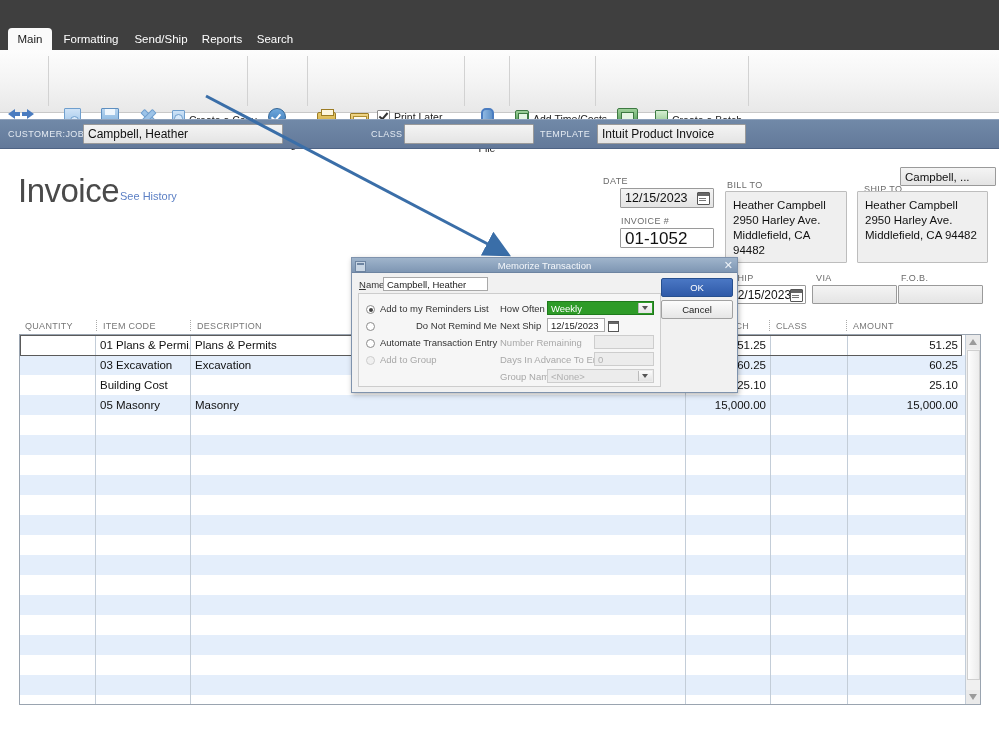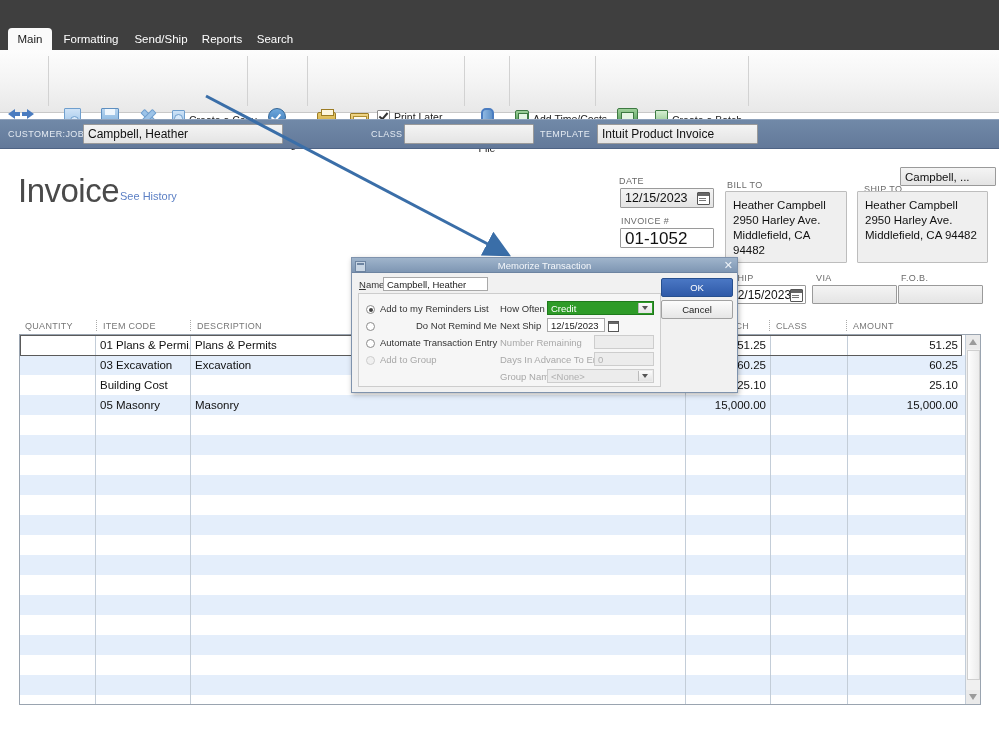--- a/index.html
+++ b/index.html
@@ -379,27 +379,27 @@
   </div>
 
   <div class="custbar">
     <div class="blabel" style="left:8px;top:0;">CUSTOMER:JOB</div>
     <div class="fld" style="left:83px;top:4px;width:200px;height:20px;">Campbell, Heather</div>
 
     <div class="blabel" style="left:371px;top:0;">CLASS</div>
     <div class="fld" style="left:404px;top:4px;width:130px;height:20px;"></div>
 
     <div class="blabel" style="left:540px;top:0;">TEMPLATE</div>
-    <div class="fld" style="left:597px;top:4px;width:161px;height:20px;">Intuit Product Invoice</div>
+    <div class="fld" style="left:597px;top:4px;width:149px;height:20px;">Intuit Product Invoice</div>
   </div>
 
   <div class="invtitle">Invoice</div>
   <div class="seehist">See History</div>
 
-  <div class="hlabel" style="left:619px;top:176px;">DATE</div>
+  <div class="hlabel" style="left:603px;top:176px;">DATE</div>
   <div class="fld" style="left:620px;top:188px;width:94px;height:20px;font-size:12.5px;">12/15/2023</div>
   <div class="calico" style="left:697px;top:192px;"></div>
 
   <div class="hlabel" style="left:621px;top:216px;">INVOICE #</div>
   <div class="fld white" style="left:620px;top:228px;width:94px;height:20px;font-size:17px;">01-1052</div>
 
   <div class="hlabel" style="left:727px;top:180px;">BILL TO</div>
   <div class="addrbox" style="left:725px;top:191px;width:122px;height:72px;white-space:pre-line;">Heather Campbell
 2950 Harley Ave.
 Middlefield, CA 94482</div>
@@ -631,21 +631,21 @@
       <div class="dlglabel" style="left:21px;top:26px;padding-left:36px;">Do Not Remind Me</div>
 
       <div class="radio" style="left:7px;top:45px;"></div>
       <div class="dlglabel" style="left:21px;top:43px;">Automate Transaction Entry</div>
 
       <div class="radio dim" style="left:7px;top:62px;"></div>
       <div class="dlglabel dim" style="left:21px;top:60px;">Add to Group</div>
 
       <div class="dlglabel" style="left:141px;top:9px;">How Often</div>
       <div class="dlgfld green" style="left:188px;top:7px;width:107px;height:14px;">
-        <span>Credit</span>
+        <span>Weekly</span>
         <span class="dlgdd ongreen">
             <span class="tri"></span>
           </span>
       </div>
 
       <div class="dlglabel" style="left:141px;top:26px;">Next Ship</div>
       <div class="dlgfld" style="left:188px;top:24px;width:58px;height:14px;">12/15/2023</div>
       <div class="dlgcal" style="left:249px;top:27px;"></div>
 
       <div class="dlglabel dim" style="left:141px;top:43px;">Number Remaining</div>

